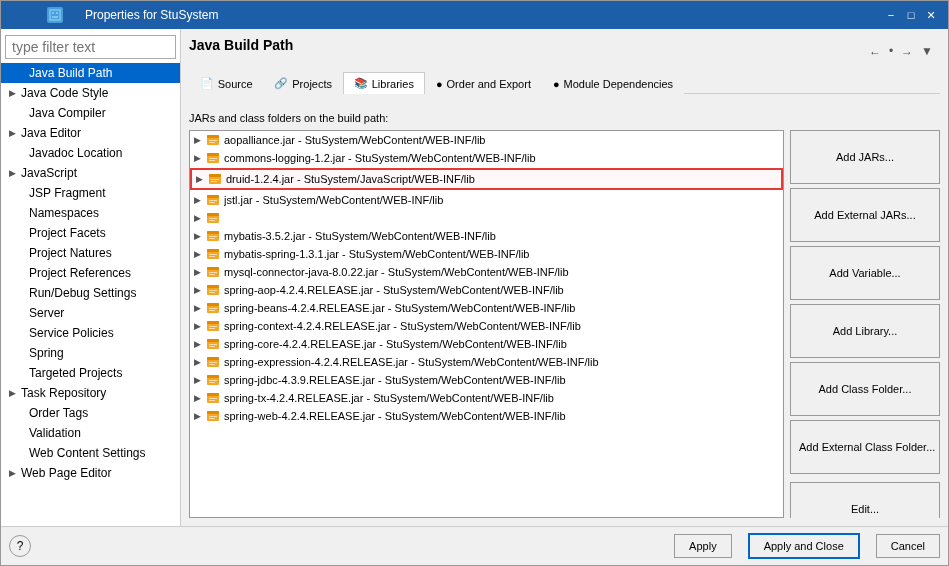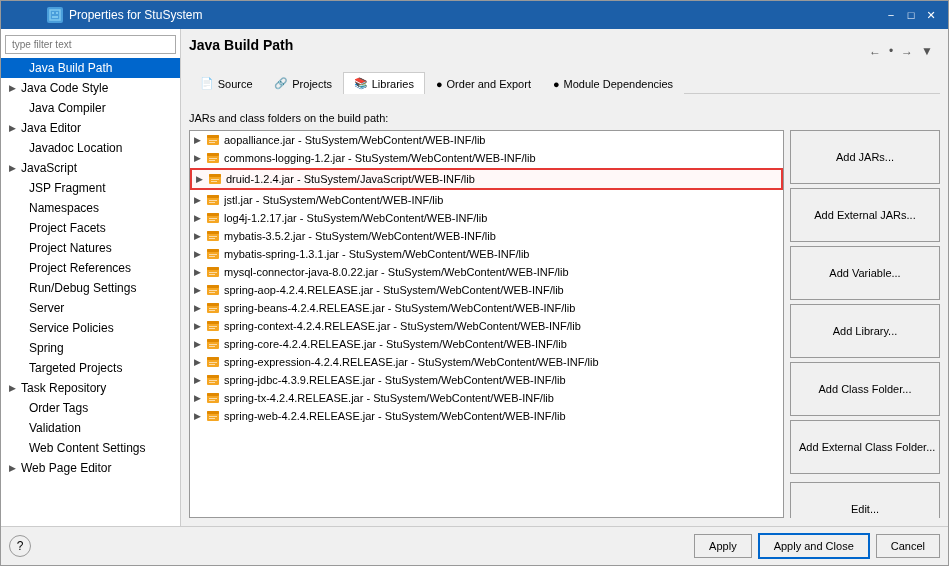--- a/index.html
+++ b/index.html
@@ -26,21 +26,21 @@
       color: white;
       padding: 4px 8px;
       display: flex;
       align-items: center;
       justify-content: space-between;
       height: 28px;
     }
     .title-bar-left {
       display: flex;
       align-items: center;
-      gap: 6px;
+      gap: 22px;
       padding-left: 38px;
     }
     .title-icon {
       width: 16px;
       height: 16px;
       background: #4a9edb;
       border-radius: 2px;
       display: flex;
       align-items: center;
       justify-content: center;
@@ -77,21 +77,21 @@
       background: white;
       border-right: 1px solid #ccc;
       overflow-y: auto;
       padding: 2px 0;
     }
     .filter-input {
       width: calc(100% - 8px);
       margin: 4px;
       padding: 3px 6px;
       border: 1px solid #aaa;
-      font-size: 10px;
+      font-size: 14px;
       color: #888;
       outline: none;
     }
     .sidebar-scroll {
       overflow-y: auto;
     }
     .sidebar-item {
       padding: 3px 8px 3px 16px;
       cursor: pointer;
       display: flex;
@@ -227,21 +227,21 @@
     .bottom-bar {
       border-top: 1px solid #ccc;
       padding: 6px 8px;
       display: flex;
       align-items: center;
       justify-content: space-between;
       background: #f0f0f0;
     }
     .bottom-right {
       display: flex;
-      gap: 6px;
+      gap: 16px;
       align-items: center;
     }
     .bottom-btn {
       padding: 5px 14px;
       background: #f0f0f0;
       border: 1px solid #999;
       cursor: pointer;
       font-size: 11px;
     }
     .bottom-btn.primary {
@@ -481,21 +481,20 @@
                 <span class="jar-name">jstl.jar - StuSystem/WebContent/WEB-INF/lib</span>
               </div>
               <div class="jar-item">
                 <span class="jar-expand">▶</span>
                 <span class="jar-icon"><svg width="14" height="14" viewBox="0 0 14 14">
     <rect x="1" y="2" width="12" height="10" fill="#f5a623" rx="1"></rect>
     <rect x="1" y="2" width="12" height="3" fill="#e08800" rx="1"></rect>
     <rect x="3" y="7" width="8" height="1" fill="white" opacity="0.6"></rect>
     <rect x="3" y="9" width="6" height="1" fill="white" opacity="0.6"></rect>
   </svg></span>
-                <span class="jar-name">log4j-1.2.17.jar - StuSystem/WebContent/WEB-INF/lib</span>
               </div>
               <div class="jar-item">
                 <span class="jar-expand">▶</span>
                 <span class="jar-icon"><svg width="14" height="14" viewBox="0 0 14 14">
     <rect x="1" y="2" width="12" height="10" fill="#f5a623" rx="1"></rect>
     <rect x="1" y="2" width="12" height="3" fill="#e08800" rx="1"></rect>
     <rect x="3" y="7" width="8" height="1" fill="white" opacity="0.6"></rect>
     <rect x="3" y="9" width="6" height="1" fill="white" opacity="0.6"></rect>
   </svg></span>
                 <span class="jar-name">mybatis-3.5.2.jar - StuSystem/WebContent/WEB-INF/lib</span>

